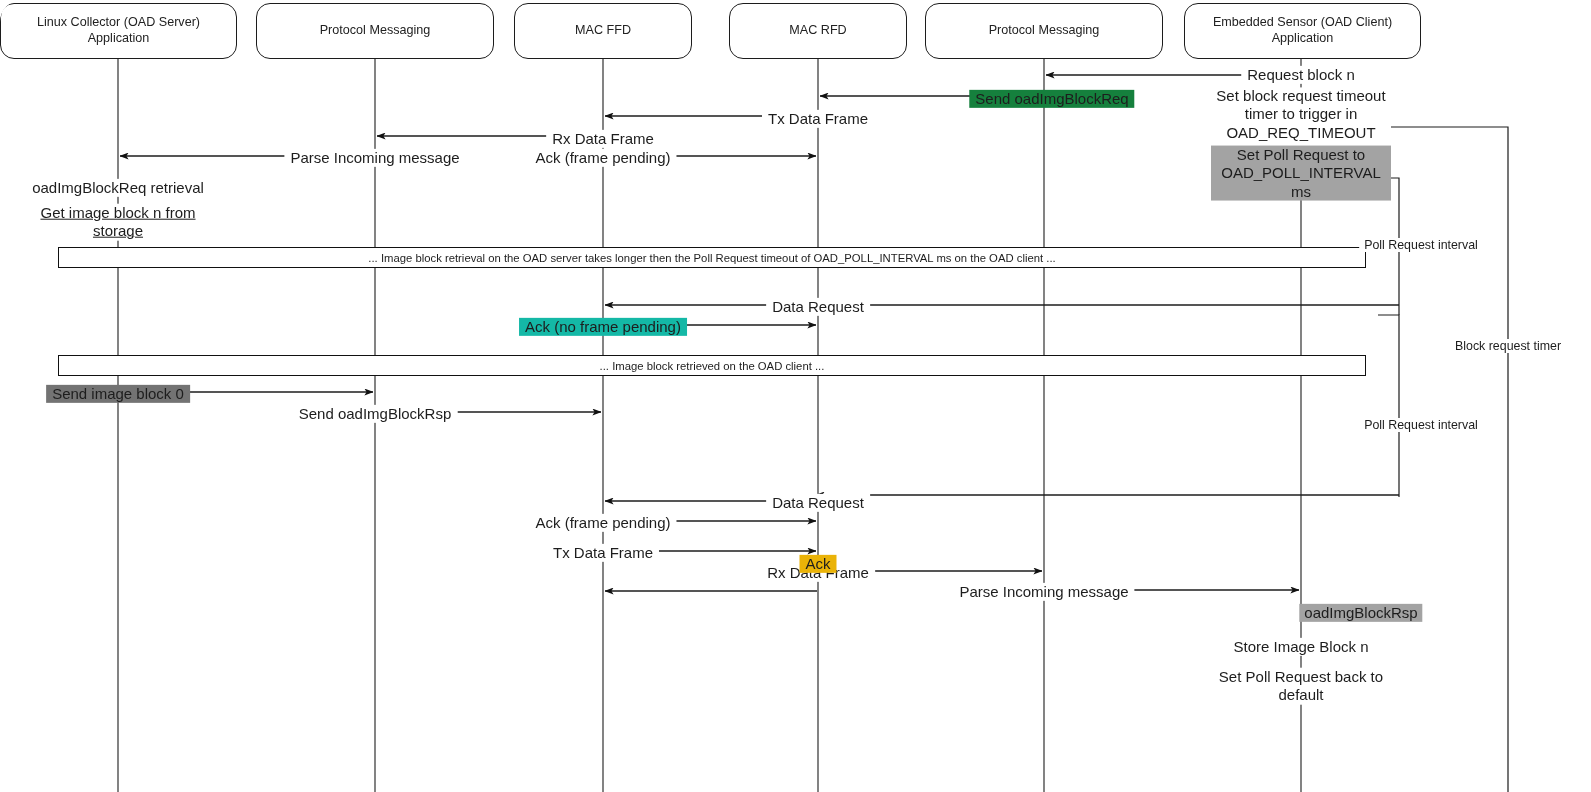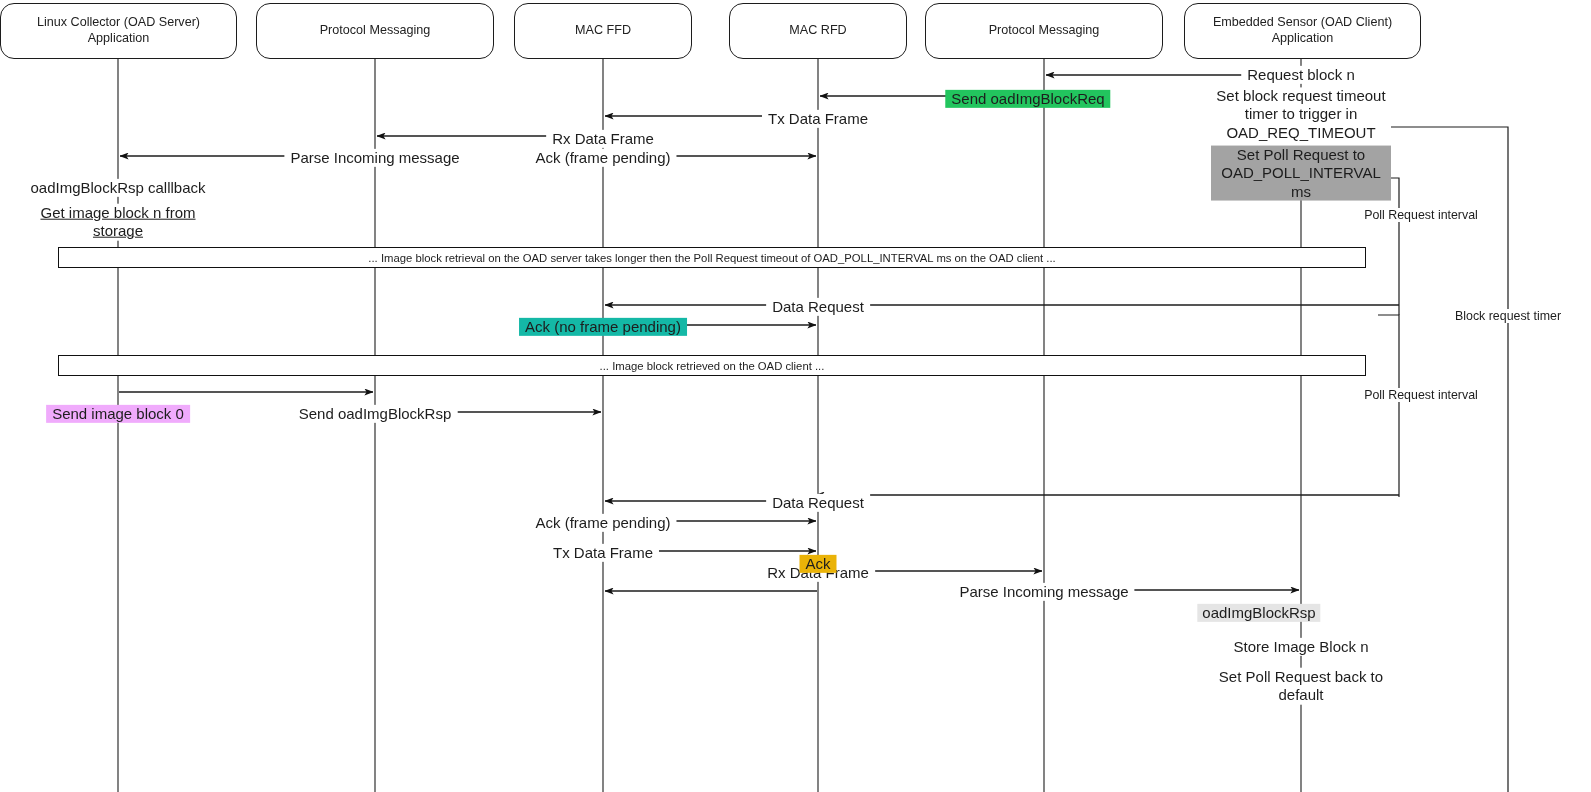--- a/index.html
+++ b/index.html
@@ -1,17 +1,17 @@
 <!DOCTYPE html>
 <html><head>
 <meta charset="utf-8">
 <style>
   html,body{margin:0;padding:0;background:#ffffff;}
   body{font-family:"Liberation Sans", sans-serif;color:#1a1a1a;}
-  #canvas{position:relative;width:1591px;height:792px;overflow:hidden;background:#fff;}
+  #canvas{position:relative;width:1591px;height:792px;overflow:hidden;background:#fff;border-radius:22px;}
   svg.layer{position:absolute;left:0;top:0;width:1591px;height:792px;overflow:visible;}
   .lifeline-box{
     position:absolute;
     border:1.3px solid #1c1c1c;
     border-radius:14px;
     background:#ffffff;
     box-sizing:border-box;
     display:flex;align-items:center;justify-content:center;
     text-align:center;
     font-size:12.6px;
@@ -38,20 +38,21 @@
     font-size:11.3px;
     color:#1d1d1d;
     text-align:left;
   }
   .timer-label{
     position:absolute;
     font-size:12.4px;
     color:#1d1d1d;
     white-space:nowrap;
     transform:translate(-50%,-50%);
+    margin-top:30px;
   }
 </style>
 </head>
 <body>
 
 <div id="canvas">
 
   <svg class="layer">
     <defs>
       <marker id="arrowhead" markerWidth="9" markerHeight="7" refX="8.6" refY="3.5" orient="auto" markerUnits="userSpaceOnUse">
@@ -108,40 +109,40 @@
       </div>
       <div class="lifeline-box" style="left: 925px; top: 3px; width: 238px; height: 56px;">
         <span>Protocol Messaging</span>
       </div>
       <div class="lifeline-box" style="left: 1184px; top: 3px; width: 237px; height: 56px;">
         <span>Embedded Sensor (OAD Client) Application</span>
       </div>
     </div>
   <div id="labels">
       <div class="msg-label" style="left: 1301px; top: 75px; background: rgb(255, 255, 255); padding: 0px 6px;">Request block n</div>
-      <div class="msg-label" style="left: 1028px; top: 99px; background: #22c55e; padding: 0px 6px;">Send oadImgBlockReq</div>
+      <div class="msg-label" style="left: 1052px; top: 99px; background: #15803d; padding: 0px 6px;">Send oadImgBlockReq</div>
       <div class="msg-label" style="left: 818px; top: 119px; background: rgb(255, 255, 255); padding: 0px 6px;">Tx Data Frame</div>
       <div class="msg-label" style="left: 603px; top: 139px; background: rgb(255, 255, 255); padding: 0px 6px;">Rx Data Frame</div>
       <div class="msg-label" style="left: 375px; top: 158px; background: rgb(255, 255, 255); padding: 0px 6px;">Parse Incoming message</div>
       <div class="msg-label" style="left: 603px; top: 158px; background: rgb(255, 255, 255); padding: 0px 6px;">Ack (frame pending)</div>
       <div class="msg-label" style="left: 818px; top: 307px; background: rgb(255, 255, 255); padding: 0px 6px;">Data Request</div>
       <div class="msg-label" style="left: 603px; top: 327px; background: #14b8a6; padding: 0px 6px; text-align: right;">Ack (no frame pending)</div>
-      <div class="msg-label" style="left: 118px; top: 394px; background: #f0abfc; padding: 0px 6px; margin-top: 20px;">Send image block 0</div>
+      <div class="msg-label" style="left: 118px; top: 394px; background: #737373; padding: 0px 6px;">Send image block 0</div>
       <div class="msg-label" style="left: 375px; top: 414px; background: rgb(255, 255, 255); padding: 0px 6px;">Send oadImgBlockRsp</div>
       <div class="msg-label" style="left: 818px; top: 503px; background: rgb(255, 255, 255); padding: 0px 6px;">Data Request</div>
       <div class="msg-label" style="left: 603px; top: 523px; background: rgb(255, 255, 255); padding: 0px 6px;">Ack (frame pending)</div>
       <div class="msg-label" style="left: 603px; top: 553px; background: rgb(255, 255, 255); padding: 0px 6px;">Tx Data Frame</div>
       <div class="msg-label" style="left: 818px; top: 573px; background: rgb(255, 255, 255); padding: 0px 6px;">Rx Data Frame</div>
       <div class="msg-label" style="left: 818px; top: 564px; background: #eab308; padding: 0px 6px;">Ack</div>
       <div class="msg-label" style="left: 1044px; top: 592px; background: rgb(255, 255, 255); padding: 0px 6px;">Parse Incoming message</div>
-      <div class="msg-label" style="left: 118px; top: 188px; background: rgb(255, 255, 255); padding: 0px 5px;">oadImgBlockRsp calllback</div>
+      <div class="msg-label" style="left: 118px; top: 188px; background: rgb(255, 255, 255); padding: 0px 5px;">oadImgBlockReq retrieval</div>
       <div class="msg-label multi" style="left: 118px; top: 222px; width: 160px; background: rgb(255, 255, 255); padding: 0px 5px; text-decoration: underline;">Get image block n from storage</div>
       <div class="msg-label multi" style="left: 1301px; top: 124px; width: 170px; background: rgb(255, 255, 255); padding: 0px 5px;">Set block request timeout timer to trigger in OAD_REQ_TIMEOUT ms</div>
       <div class="msg-label multi" style="left: 1301px; top: 173px; width: 170px; background: #a3a3a3; padding: 0px 5px;">Set Poll Request to OAD_POLL_INTERVAL ms</div>
-      <div class="msg-label" style="left: 1259px; top: 613px; background: #e5e5e5; padding: 0px 5px;">oadImgBlockRsp</div>
+      <div class="msg-label" style="left: 1361px; top: 613px; background: #a3a3a3; padding: 0px 5px;">oadImgBlockRsp</div>
       <div class="msg-label" style="left: 1301px; top: 647px; background: rgb(255, 255, 255); padding: 0px 5px;">Store Image Block n</div>
       <div class="msg-label multi" style="left: 1301px; top: 686px; width: 175px; background: rgb(255, 255, 255); padding: 0px 5px;">Set Poll Request back to default</div>
     </div>
   <div id="notes">
       <div class="note-box" style="left: 58px; top: 247px; width: 1308px; height: 21px;">
         <span>... Image block retrieval on the OAD server takes longer then the Poll Request timeout of  OAD_POLL_INTERVAL ms on the OAD client  ...</span>
       </div>
       <div class="note-box" style="left: 58px; top: 355px; width: 1308px; height: 21px;">
         <span>... Image block retrieved on the OAD client  ...</span>
       </div>

